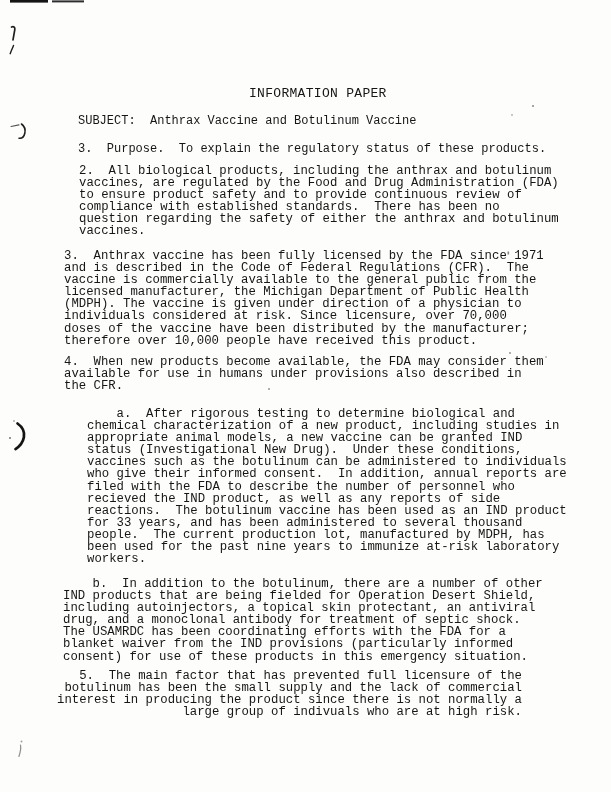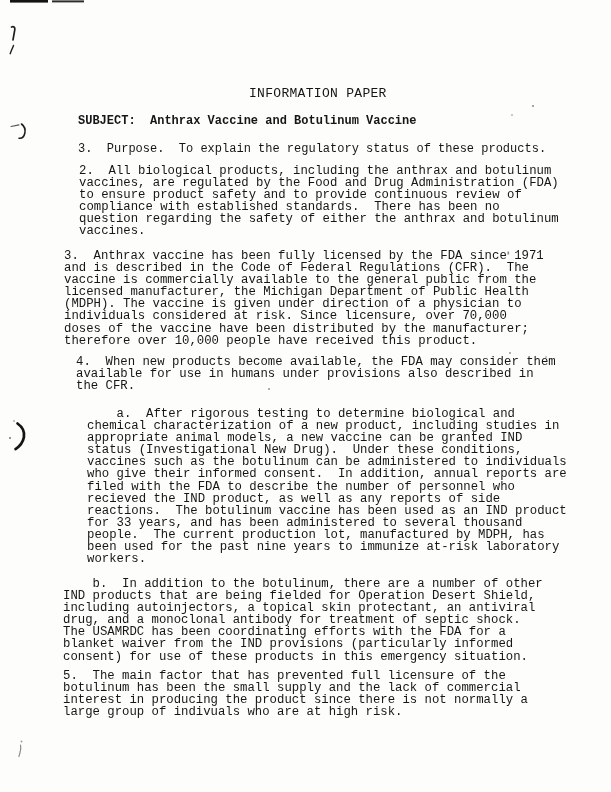--- a/index.html
+++ b/index.html
@@ -80,41 +80,41 @@
       <circle cx="512" cy="115" r="0.8"></circle>
       <rect x="507.5" y="251.5" width="1.6" height="3"></rect>
       <circle cx="510" cy="353" r="0.9"></circle>
       <circle cx="269" cy="389" r="0.9"></circle>
       <circle cx="546" cy="357" r="0.8"></circle>
     </g>
   </svg>
 
   <div class="doc-title">INFORMATION PAPER</div>
 
-  <div class="para narrow" style="top:115px; left:78px;font-weight:bold;">SUBJECT:  Anthrax Vaccine and Botulinum Vaccine</div>
+  <div class="para narrow" style="top:115px; left:78px;">SUBJECT:  Anthrax Vaccine and Botulinum Vaccine</div>
 
   <div class="para narrow" style="top:143px; left:78px;">3.  Purpose.  To explain the regulatory status of these products.</div>
 
   <div class="para" style="top:165px; left:79px;">2.  All biological products, including the anthrax and botulinum
 vaccines, are regulated by the Food and Drug Administration (FDA)
 to ensure product safety and to provide continuous review of
 compliance with established standards.  There has been no
 question regarding the safety of either the anthrax and botulinum
 vaccines.</div>
 
   <div class="para" style="top:250px; left:64px;">3.  Anthrax vaccine has been fully licensed by the FDA since 1971
 and is described in the Code of Federal Regulations (CFR).  The
 vaccine is commercially available to the general public from the
 licensed manufacturer, the Michigan Department of Public Health
 (MDPH). The vaccine is given under direction of a physician to
 individuals considered at risk. Since licensure, over 70,000
 doses of the vaccine have been distributed by the manufacturer;
 therefore over 10,000 people have received this product.</div>
 
-  <div class="para" style="top:356px; left:64px;margin-left:12px;">4.  When new products become available, the FDA may consider them
+  <div class="para" style="top:356px; left:64px;">4.  When new products become available, the FDA may consider them
 available for use in humans under provisions also described in
 the CFR.</div>
 
   <div class="para" style="top:408px; left:63px;margin-left:24px;">    a.  After rigorous testing to determine biological and
 chemical characterization of a new product, including studies in
 appropriate animal models, a new vaccine can be granted IND
 status (Investigational New Drug).  Under these conditions,
 vaccines such as the botulinum can be administered to individuals
 who give their informed consent.  In addition, annual reports are
 filed with the FDA to describe the number of personnel who
@@ -126,18 +126,18 @@
 workers.</div>
 
   <div class="para" style="top:578px; left:63px;">    b.  In addition to the botulinum, there are a number of other
 IND products that are being fielded for Operation Desert Shield,
 including autoinjectors, a topical skin protectant, an antiviral
 drug, and a monoclonal antibody for treatment of septic shock.
 The USAMRDC has been coordinating efforts with the FDA for a
 blanket waiver from the IND provisions (particularly informed
 consent) for use of these products in this emergency situation.</div>
 
-  <div class="para" style="top:670px; left:63px;">5.  The main factor that has prevented full licensure of the
+  <div class="para" style="top:670px; left:57px;text-align:right;">5.  The main factor that has prevented full licensure of the
 botulinum has been the small supply and the lack of commercial
 interest in producing the product since there is not normally a
 large group of indivuals who are at high risk.</div>
 
 </div>
 
 </body></html>

